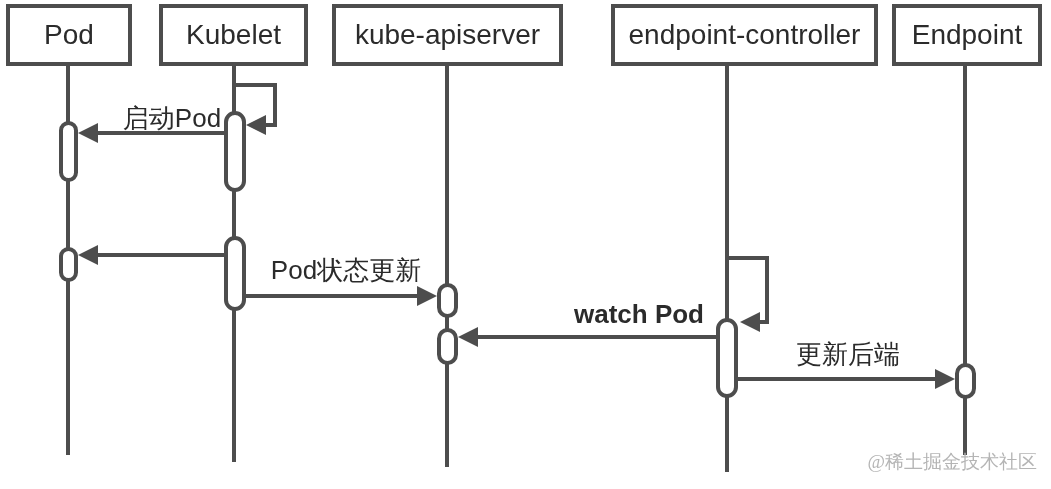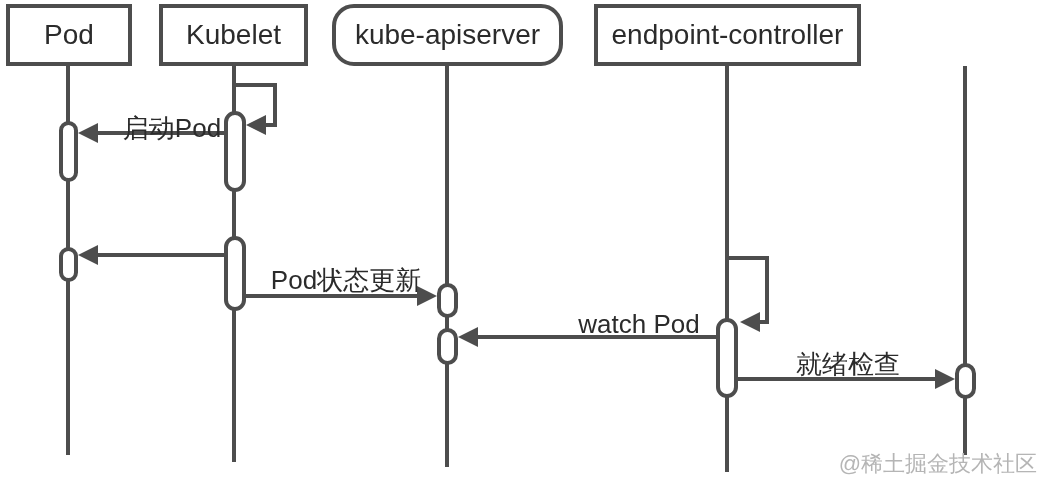--- a/index.html
+++ b/index.html
@@ -72,46 +72,49 @@
     border-right: 4px solid var(--line, #4d4d4d);
     z-index: 2;
   }
   .msg-label {
     position: absolute;
     transform: translateX(-50%);
     white-space: nowrap;
     font-size: 26px;
     color: var(--text, #2b2b2b);
     z-index: 6;
-    margin-top: 10px;
   }
   .watermark {
     position: absolute;
     white-space: nowrap;
-    font-size: 22px;
+    font-size: 19px;
     color: var(--watermark, #b5b5b5);
     z-index: 6;
+    font-family: Liberation Serif, serif;
   }
 </style>
 </head>
 <body>
 
 <div class="canvas">
 
   <div class="actor-box" style="left:6px; width:126px;">
     <span>Pod</span>
   </div>
   <div class="actor-box" style="left:159px; width:149px;">
     <span>Kubelet</span>
   </div>
-  <div class="actor-box" style="left:332px; width:231px;border-radius:22px;">
+  <div class="actor-box" style="left:332px; width:231px;">
     <span>kube-apiserver</span>
   </div>
-  <div class="actor-box" style="left:594px; width:267px;">
+  <div class="actor-box" style="left:611px; width:267px;">
     <span>endpoint-controller</span>
+  </div>
+  <div class="actor-box" style="left:892px; width:150px;">
+    <span>Endpoint</span>
   </div>
 
   <div class="lifeline" style="left:66px; top:66px; height:389px;"></div>
   <div class="lifeline" style="left:232px; top:66px; height:396px;"></div>
   <div class="lifeline" style="left:445px; top:66px; height:401px;"></div>
   <div class="lifeline" style="left:725px; top:66px; height:406px;"></div>
   <div class="lifeline" style="left:963px; top:66px; height:389px;"></div>
 
   <div class="self-loop" style="left:232px; top:83px; width:45px; height:44px;"></div>
   <div class="msg-line" style="left:260px; top:123px; width:17px;"></div>
@@ -127,25 +130,25 @@
   <div class="msg-line" style="left:246px; top:294px; width:173px;"></div>
   <div class="ah-right" style="left:417px; top:286px;"></div>
   <div class="msg-label" style="left:346px; top:253px;text-align:center;">Pod状态更新</div>
 
   <div class="self-loop" style="left:725px; top:256px; width:44px; height:68px;"></div>
   <div class="msg-line" style="left:754px; top:320px; width:15px;"></div>
   <div class="ah-left" style="left:740px; top:312px;"></div>
 
   <div class="msg-line" style="left:476px; top:335px; width:240px;"></div>
   <div class="ah-left" style="left:458px; top:327px;"></div>
-  <div class="msg-label" style="left:639px; top:299px;">watch Pod</div>
+  <div class="msg-label" style="left:639px; top:299px;font-weight:bold;">watch Pod</div>
 
   <div class="msg-line" style="left:738px; top:377px; width:199px;"></div>
   <div class="ah-right" style="left:935px; top:369px;"></div>
-  <div class="msg-label" style="left:848px; top:337px;">就绪检查</div>
+  <div class="msg-label" style="left:848px; top:337px;">更新后端</div>
 
   <div class="activation" style="left:59px; top:121px; width:19px; height:61px;"></div>
   <div class="activation" style="left:224px; top:111px; width:22px; height:81px;"></div>
   <div class="activation" style="left:59px; top:247px; width:19px; height:35px;"></div>
   <div class="activation" style="left:224px; top:236px; width:22px; height:75px;"></div>
   <div class="activation" style="left:437px; top:283px; width:21px; height:35px;"></div>
   <div class="activation" style="left:437px; top:328px; width:21px; height:37px;"></div>
   <div class="activation" style="left:716px; top:318px; width:22px; height:80px;"></div>
   <div class="activation" style="left:955px; top:363px; width:21px; height:36px;"></div>
 

